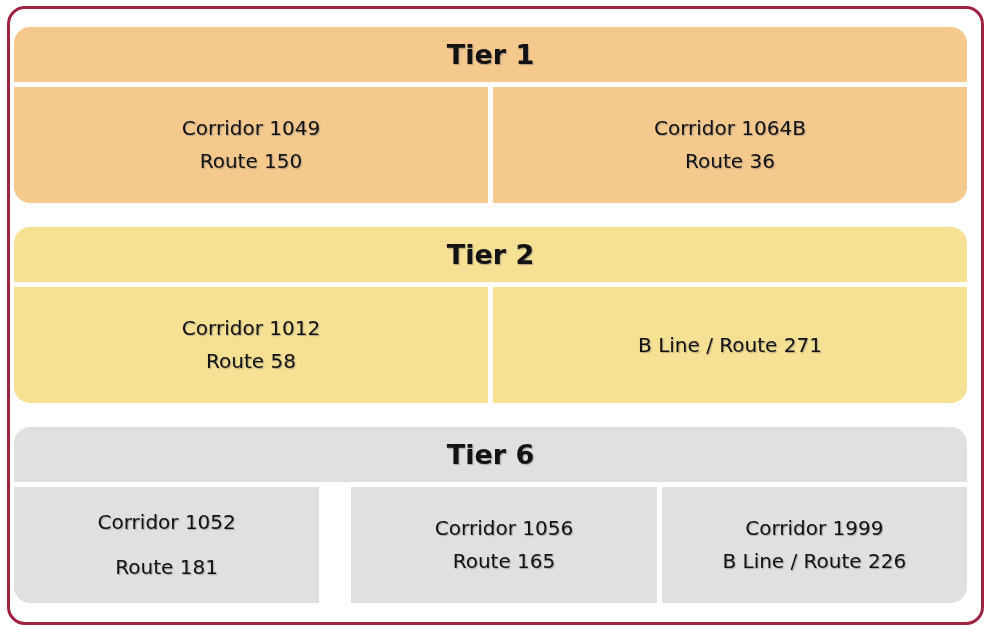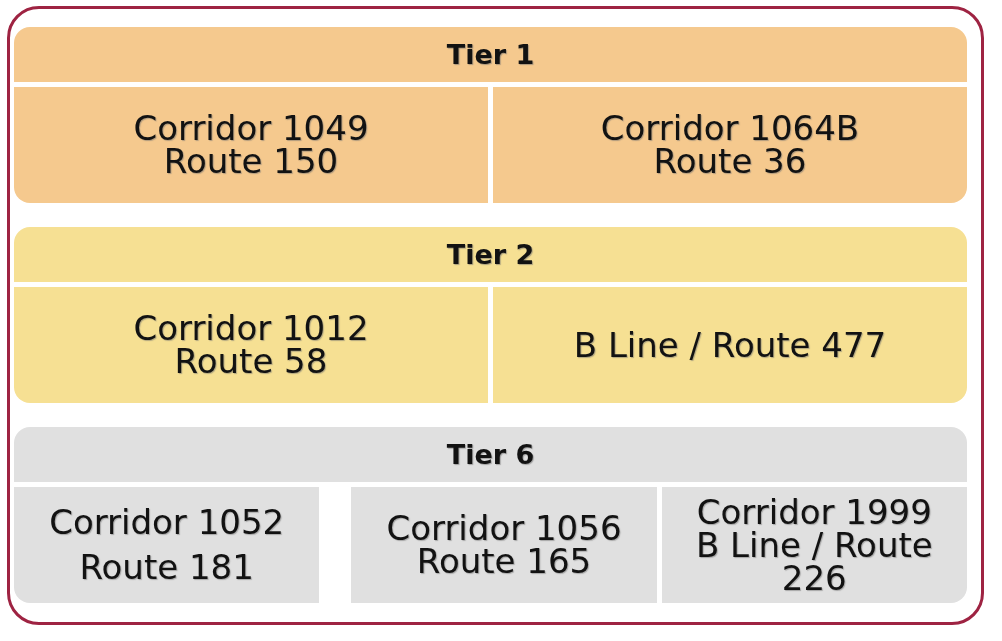--- a/index.html
+++ b/index.html
@@ -18,21 +18,21 @@
     background: #ffffff;
   }
   .frame {
     position: absolute;
     left: 7px;
     top: 6px;
     width: 977px;
     height: 619px;
     box-sizing: border-box;
     border: 3px solid #9e2342;
-    border-radius: 32px;
+    border-radius: 18px;
     padding: 18px 14px 0 4px;
   }
   .tier {
     border-radius: 16px;
     overflow: hidden;
     margin-bottom: 24px;
   }
   .tier-header {
     height: 55px;
     margin-bottom: 5px;
@@ -49,21 +49,21 @@
     gap: 5px;
   }
   .cell {
     flex: 1 1 0;
     height: 116px;
     display: flex;
     flex-direction: column;
     align-items: center;
     justify-content: center;
     text-align: center;
-    font-size: 34px;
+    font-size: 20px;
     line-height: 33px;
     color: #121212;
     text-shadow: 1px 1px 1px rgba(110,110,110,0.5);
   }
 </style>
 </head>
 <body>
 
 <div class="stage">
   <div class="frame" style="border-color: rgb(158, 35, 66);">
@@ -83,21 +83,21 @@
     </section>
 
     <section class="tier">
       <header class="tier-header" style="background-color: rgb(246, 224, 147);">Tier 2</header>
       <div class="tier-cells">
         <div class="cell" style="background-color: rgb(246, 224, 147);">
           <div>Corridor 1012</div>
           <div>Route 58</div>
         </div>
         <div class="cell" style="background-color: rgb(246, 224, 147);">
-          <div>B Line / Route 477</div>
+          <div>B Line / Route 271</div>
         </div>
       </div>
     </section>
 
     <section class="tier">
       <header class="tier-header" style="background-color: rgb(224, 224, 224);">Tier 6</header>
       <div class="tier-cells">
         <div class="cell" style="background-color: rgb(224, 224, 224); gap: 12px;">
           <div>Corridor 1052</div>
           <div>Route 181</div>

